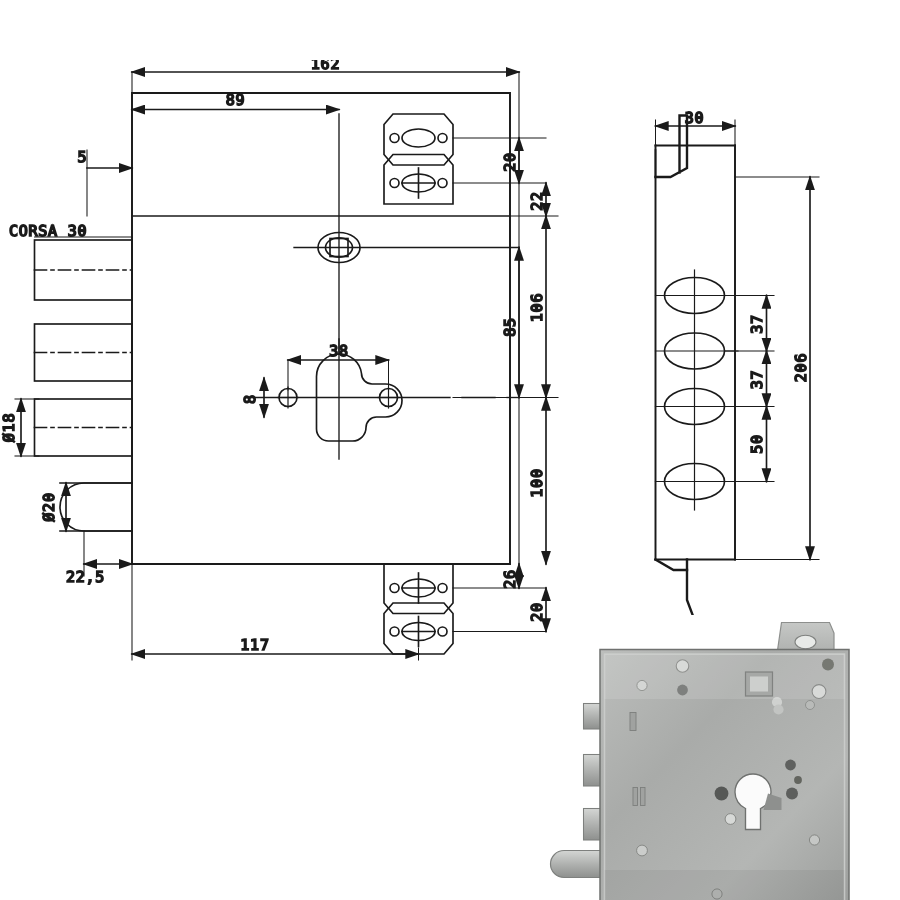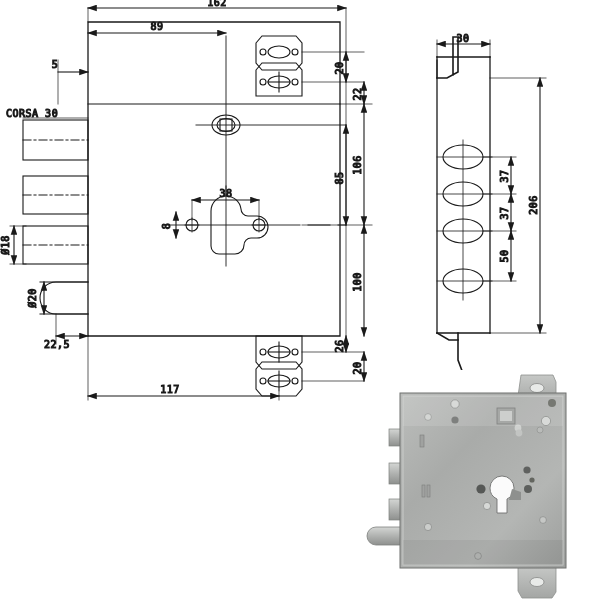--- a/index.html
+++ b/index.html
@@ -1,18 +1,18 @@
 <!DOCTYPE html>
 <html><head>
 <meta charset="utf-8">
 <style>
   html,body{margin:0;padding:0;background:#ffffff;}
   body{width:600px;height:600px;overflow:hidden;
        font-family:"DejaVu Sans Mono","Liberation Mono",monospace;}
-  #stage{position:relative;width:600px;height:464px;background:#fff;}
+  #stage{position:relative;width:600px;height:464px;background:#fff;margin-top:40px;}
   svg{display:block;}
   .dimtxt{font-family:"DejaVu Sans Mono","Liberation Mono",monospace;
           font-size:10px;fill:#111;letter-spacing:.5px;}
 </style>
 </head>
 <body>
 
 <div id="stage">
 <svg width="600" height="600" viewBox="0 0 600 600">
   <defs>

